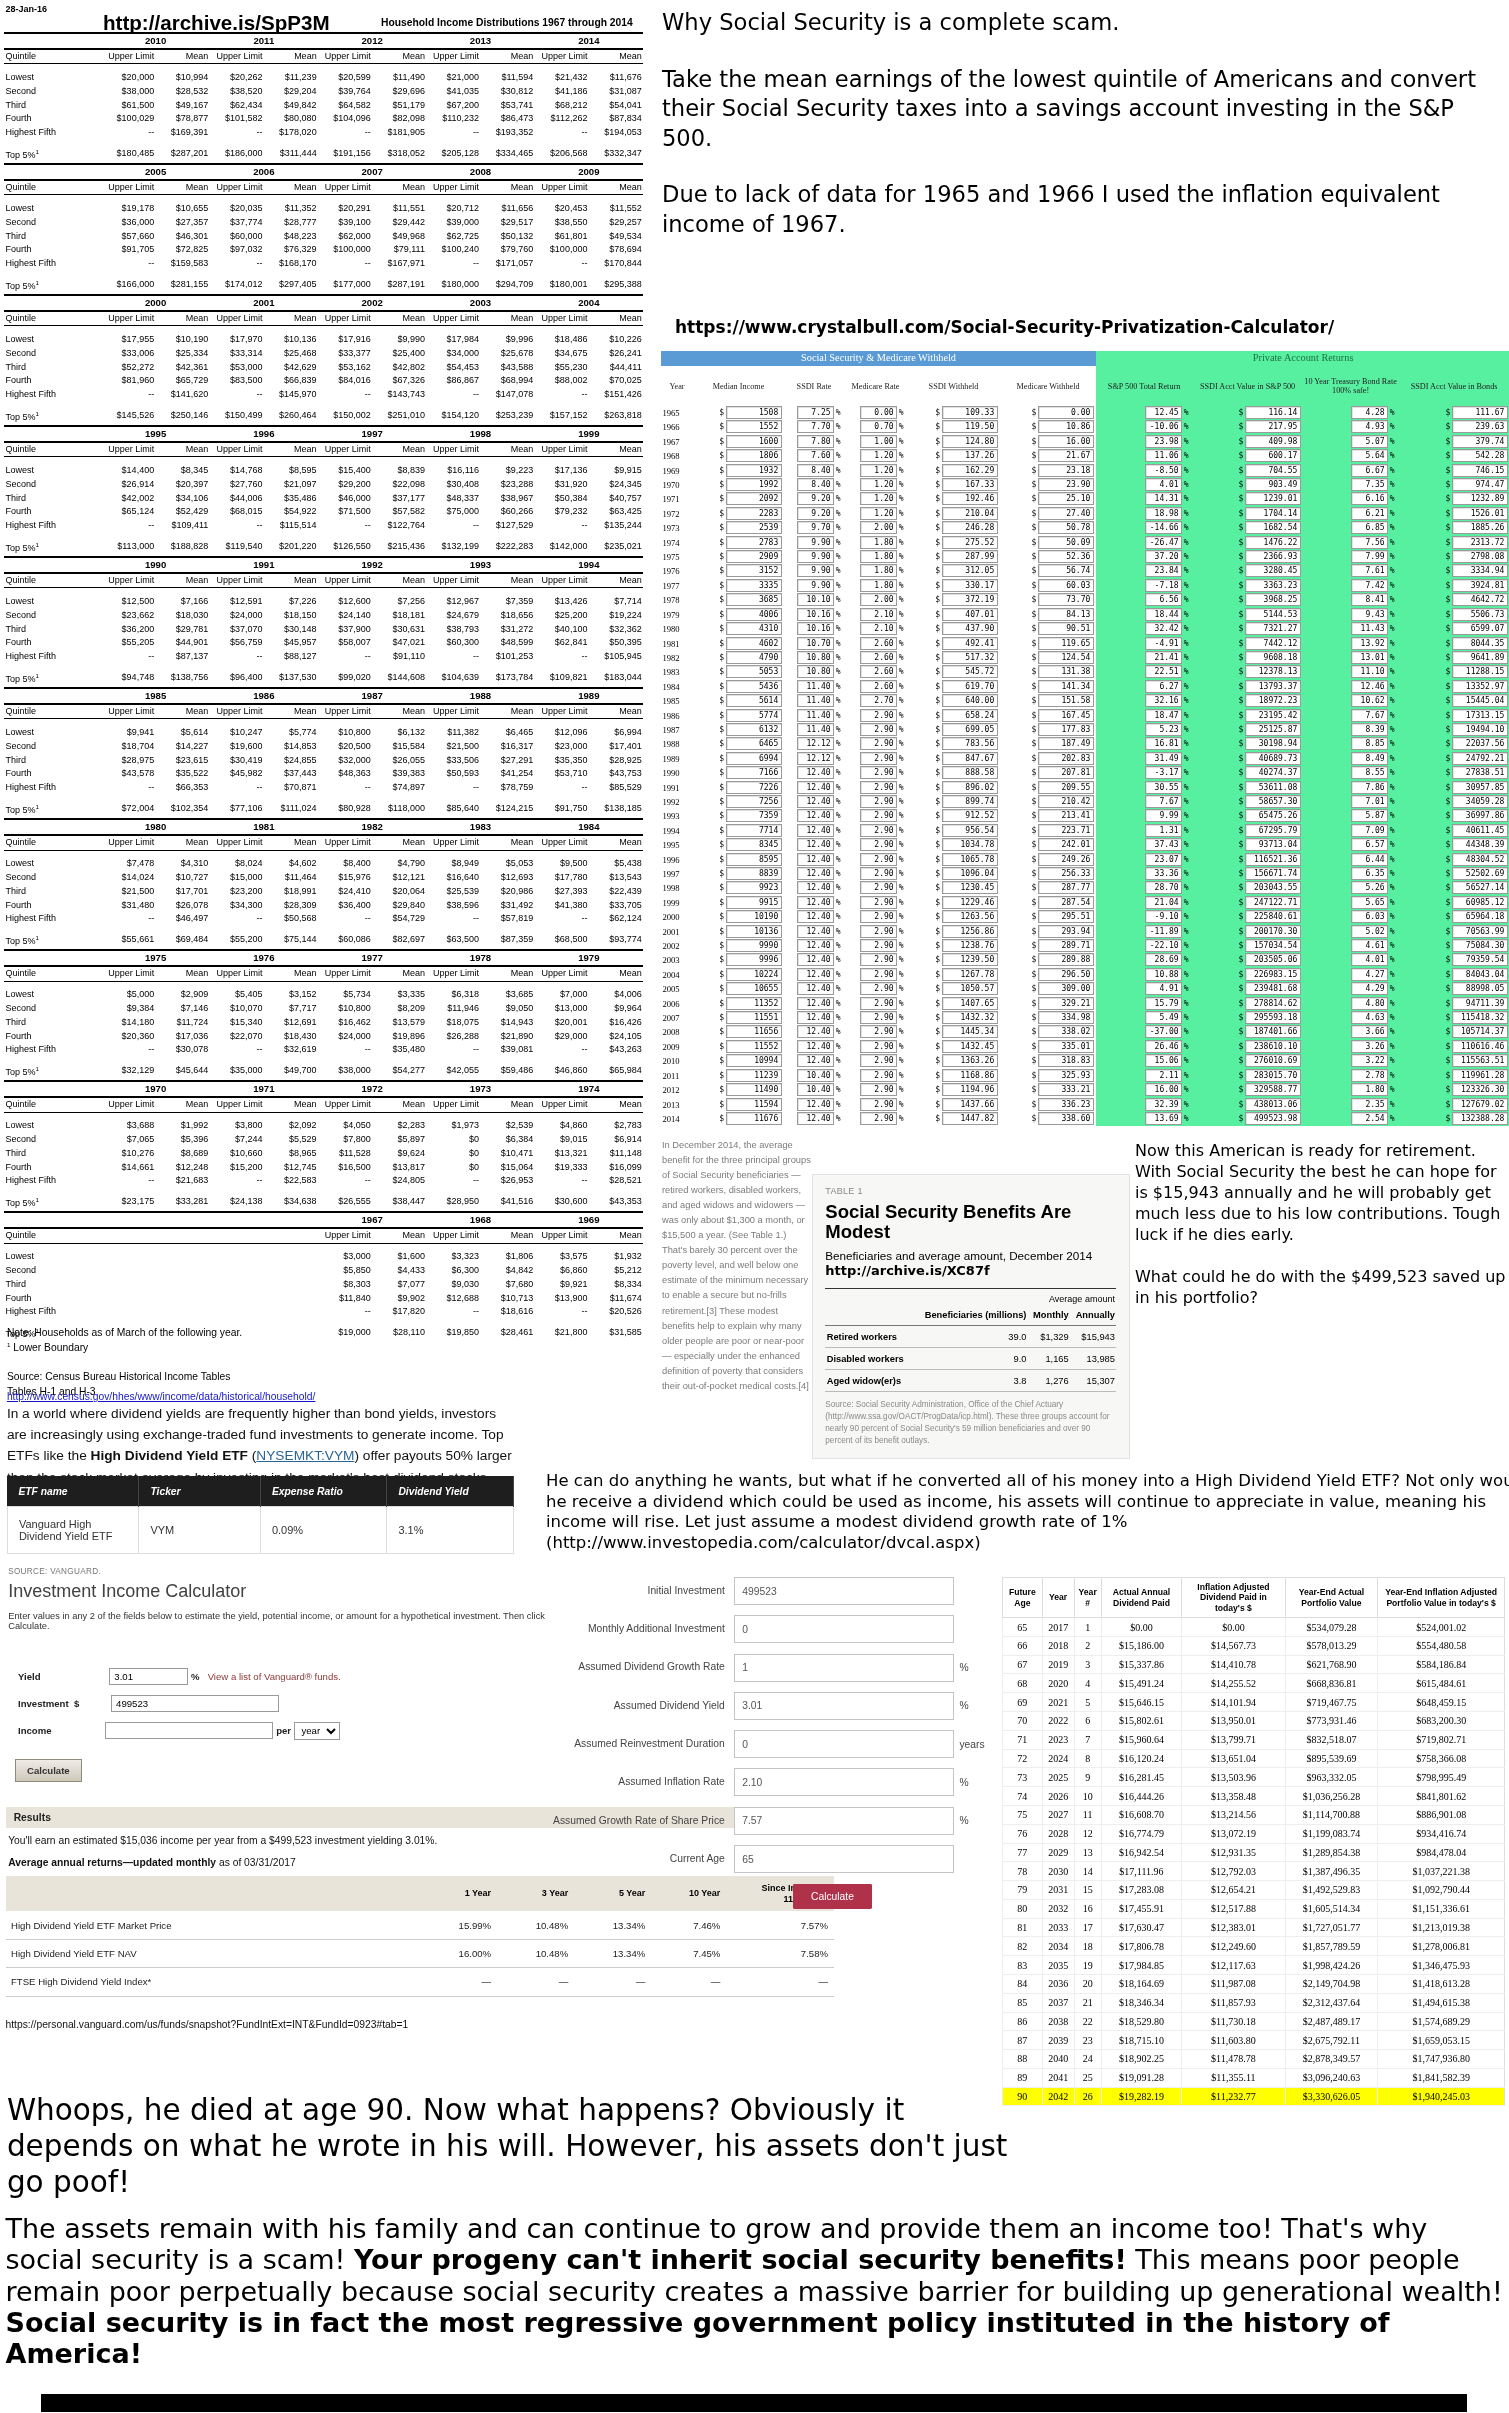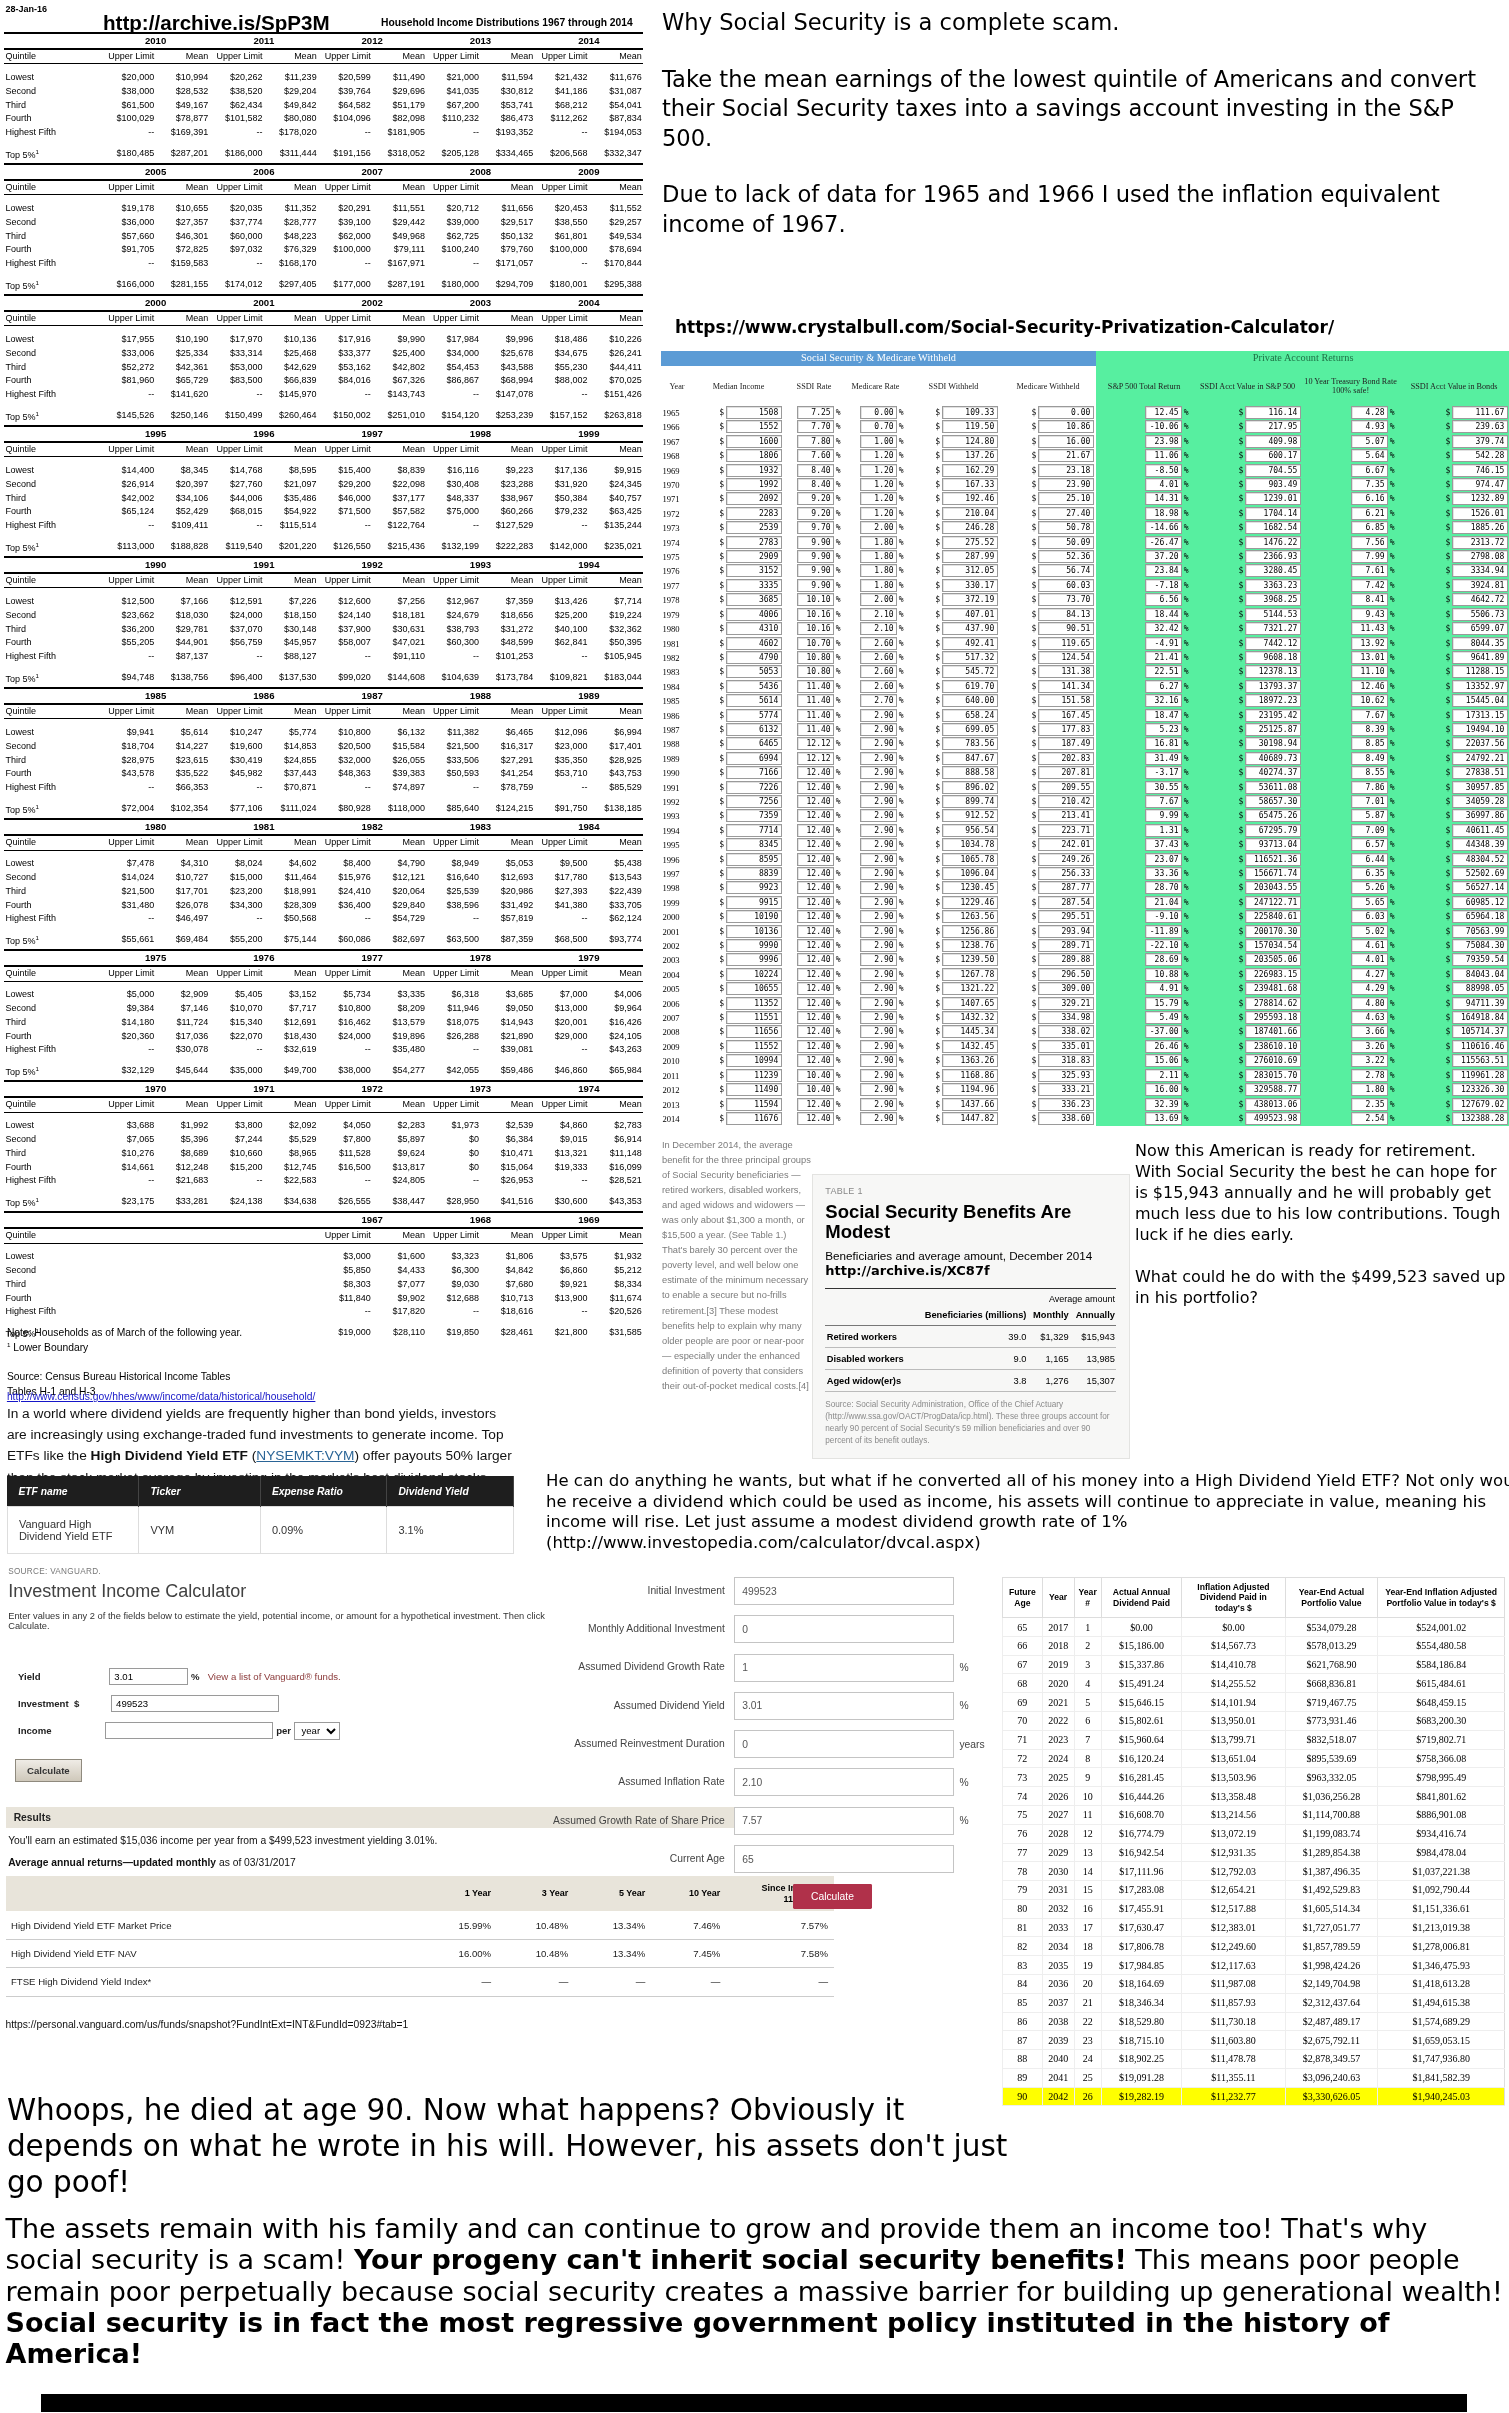--- a/index.html
+++ b/index.html
@@ -1884,21 +1884,21 @@
             <td class="cell r g"><span class="bx">10.88</span><span class="d">%</span></td>
             <td class="cell m g"><span class="d">$</span><span class="bx">226983.15</span></td>
             <td class="cell r g"><span class="bx">4.27</span><span class="d">%</span></td>
             <td class="cell m g"><span class="d">$</span><span class="bx">84043.04</span></td>
           </tr>
           <tr>
             <td class="yr">2005</td>
             <td class="cell m"><span class="d">$</span><span class="bx">10655</span></td>
             <td class="cell r"><span class="bx">12.40</span><span class="d">%</span></td>
             <td class="cell r"><span class="bx">2.90</span><span class="d">%</span></td>
-            <td class="cell m"><span class="d">$</span><span class="bx">1321.22</span></td>
+            <td class="cell m"><span class="d">$</span><span class="bx">1050.57</span></td>
             <td class="cell m"><span class="d">$</span><span class="bx">309.00</span></td>
             <td class="cell r g"><span class="bx">4.91</span><span class="d">%</span></td>
             <td class="cell m g"><span class="d">$</span><span class="bx">239481.68</span></td>
             <td class="cell r g"><span class="bx">4.29</span><span class="d">%</span></td>
             <td class="cell m g"><span class="d">$</span><span class="bx">88998.05</span></td>
           </tr>
           <tr>
             <td class="yr">2006</td>
             <td class="cell m"><span class="d">$</span><span class="bx">11352</span></td>
             <td class="cell r"><span class="bx">12.40</span><span class="d">%</span></td>
@@ -1913,21 +1913,21 @@
           <tr>
             <td class="yr">2007</td>
             <td class="cell m"><span class="d">$</span><span class="bx">11551</span></td>
             <td class="cell r"><span class="bx">12.40</span><span class="d">%</span></td>
             <td class="cell r"><span class="bx">2.90</span><span class="d">%</span></td>
             <td class="cell m"><span class="d">$</span><span class="bx">1432.32</span></td>
             <td class="cell m"><span class="d">$</span><span class="bx">334.98</span></td>
             <td class="cell r g"><span class="bx">5.49</span><span class="d">%</span></td>
             <td class="cell m g"><span class="d">$</span><span class="bx">295593.18</span></td>
             <td class="cell r g"><span class="bx">4.63</span><span class="d">%</span></td>
-            <td class="cell m g"><span class="d">$</span><span class="bx">164918.84</span></td>
+            <td class="cell m g"><span class="d">$</span><span class="bx">115418.32</span></td>
           </tr>
           <tr>
             <td class="yr">2008</td>
             <td class="cell m"><span class="d">$</span><span class="bx">11656</span></td>
             <td class="cell r"><span class="bx">12.40</span><span class="d">%</span></td>
             <td class="cell r"><span class="bx">2.90</span><span class="d">%</span></td>
             <td class="cell m"><span class="d">$</span><span class="bx">1445.34</span></td>
             <td class="cell m"><span class="d">$</span><span class="bx">338.02</span></td>
             <td class="cell r g"><span class="bx">-37.00</span><span class="d">%</span></td>
             <td class="cell m g"><span class="d">$</span><span class="bx">187401.66</span></td>

